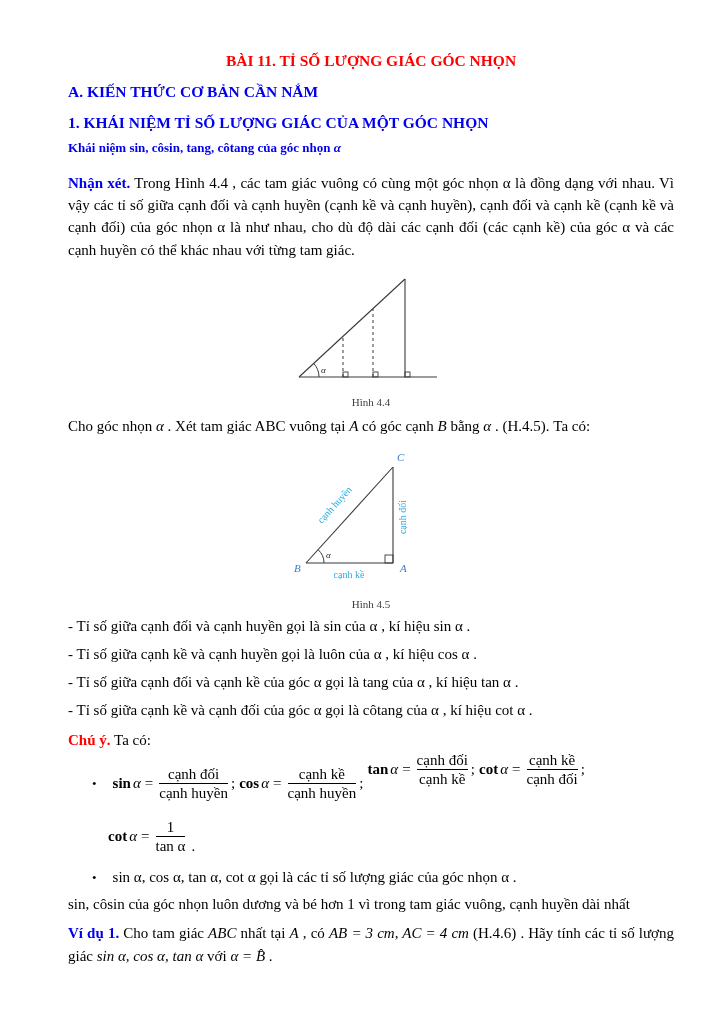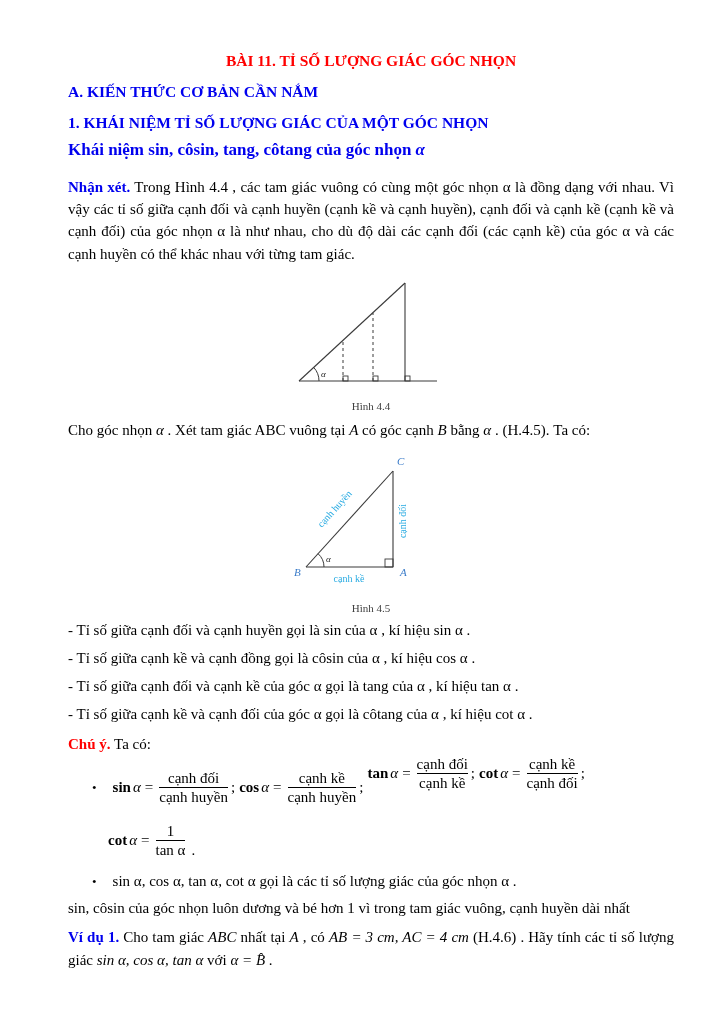--- a/index.html
+++ b/index.html
@@ -12,21 +12,21 @@
   *{box-sizing:border-box;}
   html,body{margin:0;padding:0;background:#fff;}
   .page{
     width:725px;height:1024px;overflow:hidden;
     padding:52px 51px 0 68px;
     font-family:"Liberation Serif",serif;
     font-size:15px;color:#000;background:#fff;
   }
   h1{font-size:15.5px;font-weight:bold;text-align:center;color:var(--title-red);margin:0 0 8px;}
   h2{font-size:15.5px;font-weight:bold;color:var(--heading-blue);margin:13px 0 0;}
-  h3{font-size:17px;font-weight:bold;color:var(--heading-blue);margin:8px 0 16px;}
+  h3{font-size:13px;font-weight:bold;color:var(--heading-blue);margin:8px 0 16px;}
   p{margin:7px 0 0;line-height:1.48;}
   .just{text-align:justify;}
   .blue{color:var(--heading-blue);font-weight:bold;}
   .red{color:var(--title-red);font-weight:bold;}
   .it{font-style:italic;}
   figure{margin:8px 0 0;text-align:center;}
   figcaption{font-size:11px;color:#404040;margin-top:1px;}
   svg text{font-family:"Liberation Serif",serif;}
   .alpha-svg{font-style:italic;font-size:9px;fill:#222;}
   .vertex{font-style:italic;font-size:11px;fill:var(--vertex-label);}
@@ -97,21 +97,21 @@
       <text x="124" y="127" class="vertex">A</text>
       <text x="121" y="16" class="vertex">C</text>
       <text x="73" y="133" class="side" text-anchor="middle">cạnh kề</text>
       <text x="130" y="72" class="side" text-anchor="middle" transform="rotate(-90 130 72)">cạnh đối</text>
       <text x="61" y="62" class="side" text-anchor="middle" transform="rotate(-48 61 62)">cạnh huyền</text>
     </svg>
     <figcaption>Hình 4.5</figcaption>
   </figure>
 
   <p class="def">- Tỉ số giữa cạnh đối và cạnh huyền gọi là  sin  của  α , kí hiệu  sin α .</p>
-  <p class="def">- Tỉ số giữa cạnh kề và cạnh đồng gọi là côsin của  α , kí hiệu  cos α .</p>
+  <p class="def">- Tỉ số giữa cạnh kề và cạnh huyền gọi là luôn của  α , kí hiệu  cos α .</p>
   <p class="def">- Tỉ số giữa cạnh đối và cạnh kề của góc  α  gọi là tang của  α , kí hiệu tan  α .</p>
   <p class="def">- Tỉ số giữa cạnh kề và cạnh đối của góc  α  gọi là côtang của  α , kí hiệu  cot α .</p>
 
   <p>
     <span class="red">Chú ý.</span><span> Ta có:</span>
   </p>
 
   <div class="bullet-row">
     <span class="bullet">•</span>
     <span class="fwrap">

